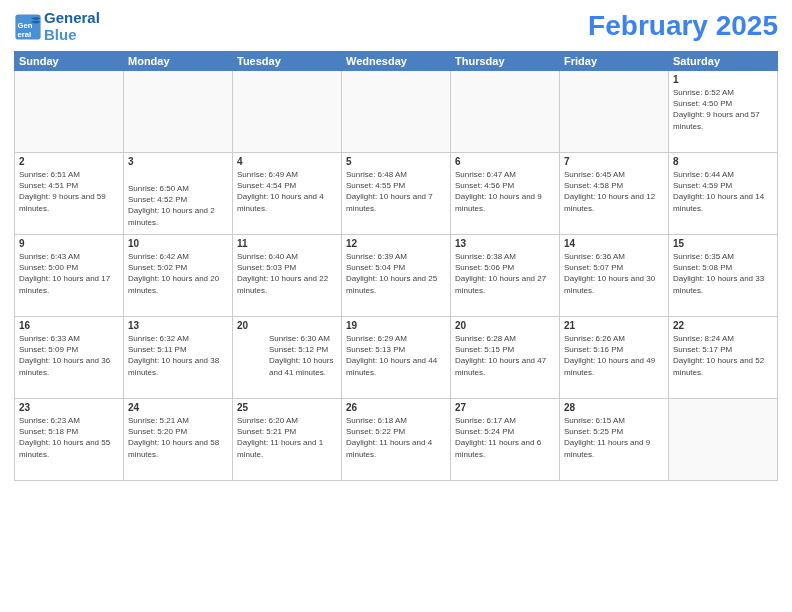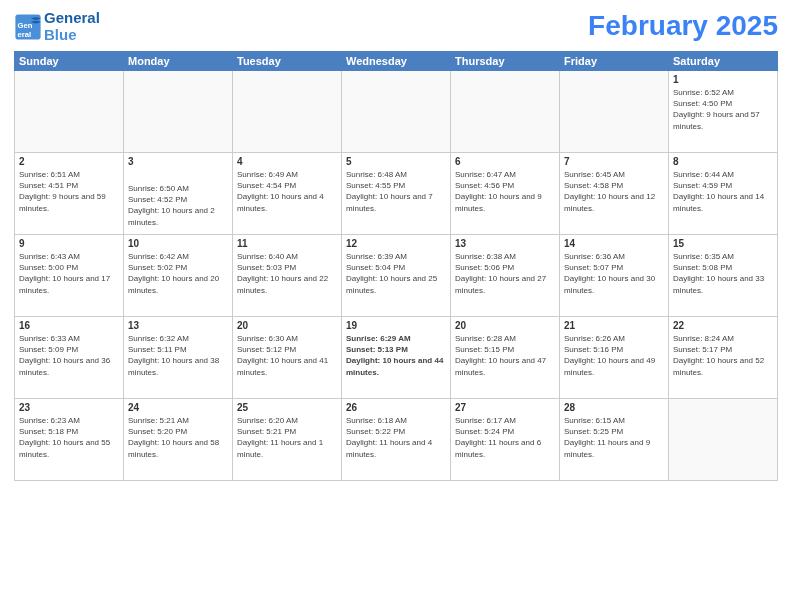--- a/index.html
+++ b/index.html
@@ -228,27 +228,27 @@
 Daylight: 10 hours and 36 minutes.</div>
           </td>
           <td>
             <span class="day-num">13</span>
             <div class="day-info" style="white-space: pre-line;">Sunrise: 6:32 AM
 Sunset: 5:11 PM
 Daylight: 10 hours and 38 minutes.</div>
           </td>
           <td>
             <span class="day-num">20</span>
-            <div class="day-info" style="white-space: pre-line;">Sunrise: 6:30 AM
+            <div class="day-info" style="white-space: pre-line; margin-left: 32px;">Sunrise: 6:30 AM
 Sunset: 5:12 PM
 Daylight: 10 hours and 41 minutes.</div>
           </td>
           <td>
             <span class="day-num">19</span>
-            <div class="day-info" style="white-space: pre-line; font-weight: bold;">Sunrise: 6:29 AM
+            <div class="day-info" style="white-space: pre-line;">Sunrise: 6:29 AM
 Sunset: 5:13 PM
 Daylight: 10 hours and 44 minutes.</div>
           </td>
           <td>
             <span class="day-num">20</span>
             <div class="day-info" style="white-space: pre-line;">Sunrise: 6:28 AM
 Sunset: 5:15 PM
 Daylight: 10 hours and 47 minutes.</div>
           </td>
           <td>

